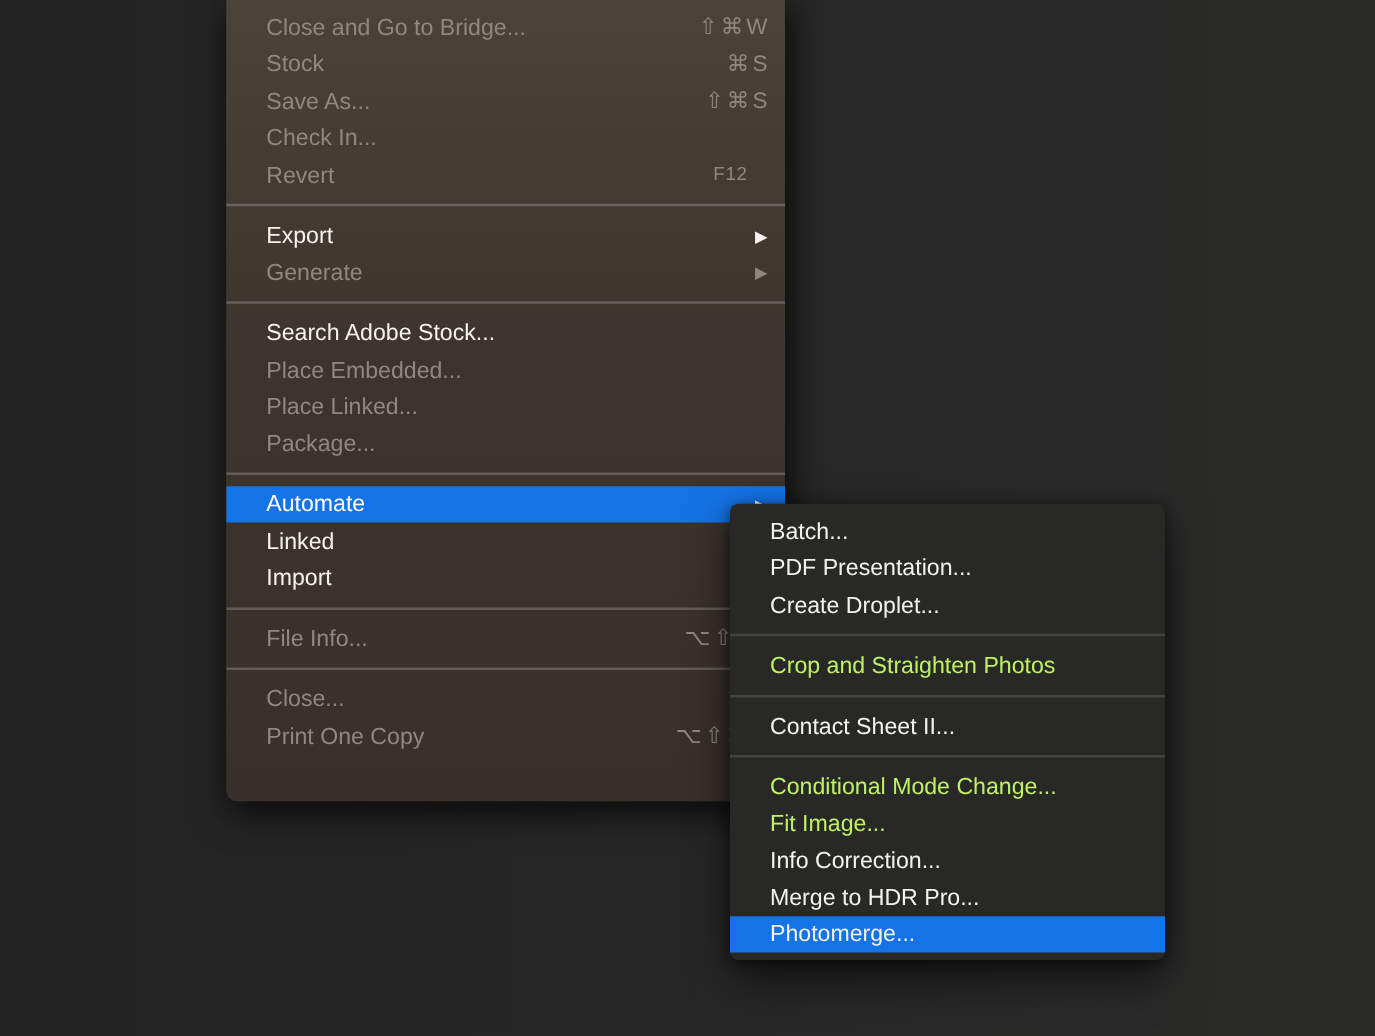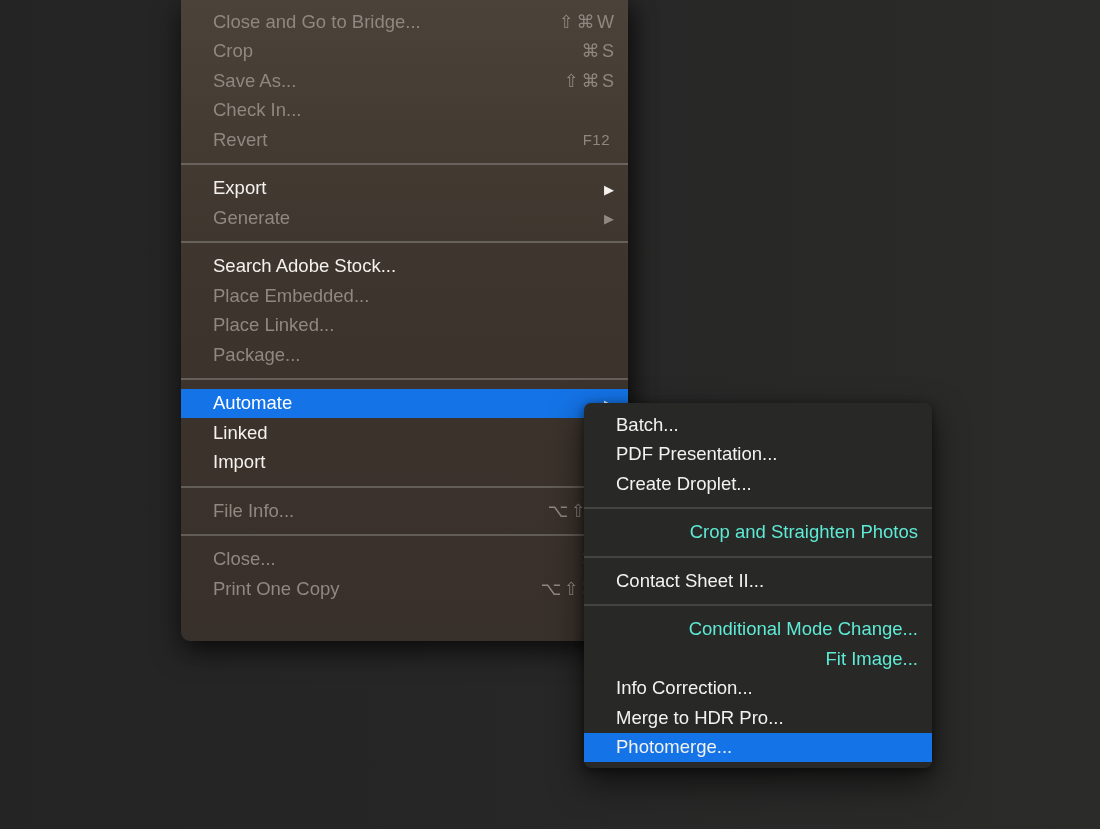--- a/index.html
+++ b/index.html
@@ -36,31 +36,31 @@
     display: flex;
     align-items: center;
     padding: 0 14px 0 32px;
     font-size: 18.5px;
     color: #f4f1ee;
     white-space: nowrap;
   }
   #automate-submenu .menu-item { color: #f2f2f1; }
   .menu-item .label { flex: 1 1 auto; }
   .menu-item.disabled { color: #8f8880; }
-  #automate-submenu .menu-item.disabled { color: #5eead4; text-align: right; }
+  #automate-submenu .menu-item.disabled { color: #bef264; }
   .menu-item.highlighted { background: #1473e6; color: #ffffff; }
   .shortcut {
     font-size: 18px;
     letter-spacing: 2.5px;
     margin-right: -2.5px;
   }
   .shortcut.fkey {
     font-size: 15px;
     letter-spacing: 0.5px;
-    margin-right: 4px;
+    margin-right: 16px;
   }
   .arrow {
     font-size: 13px;
     line-height: 1;
     transform: translateY(0.5px);
   }
   .separator { height: 19px; position: relative; }
   .separator::after {
     content: "";
     position: absolute;
@@ -73,21 +73,21 @@
 </head>
 <body>
 
 <div class="menu" id="file-menu">
 
   <div class="menu-item disabled">
     <span class="label">Close and Go to Bridge...</span>
     <span class="shortcut">⇧⌘W</span>
   </div>
   <div class="menu-item disabled">
-    <span class="label">Crop</span>
+    <span class="label">Stock</span>
     <span class="shortcut">⌘S</span>
   </div>
   <div class="menu-item disabled">
     <span class="label">Save As...</span>
     <span class="shortcut">⇧⌘S</span>
   </div>
   <div class="menu-item disabled">
     <span class="label">Check In...</span>
   </div>
   <div class="menu-item disabled">

